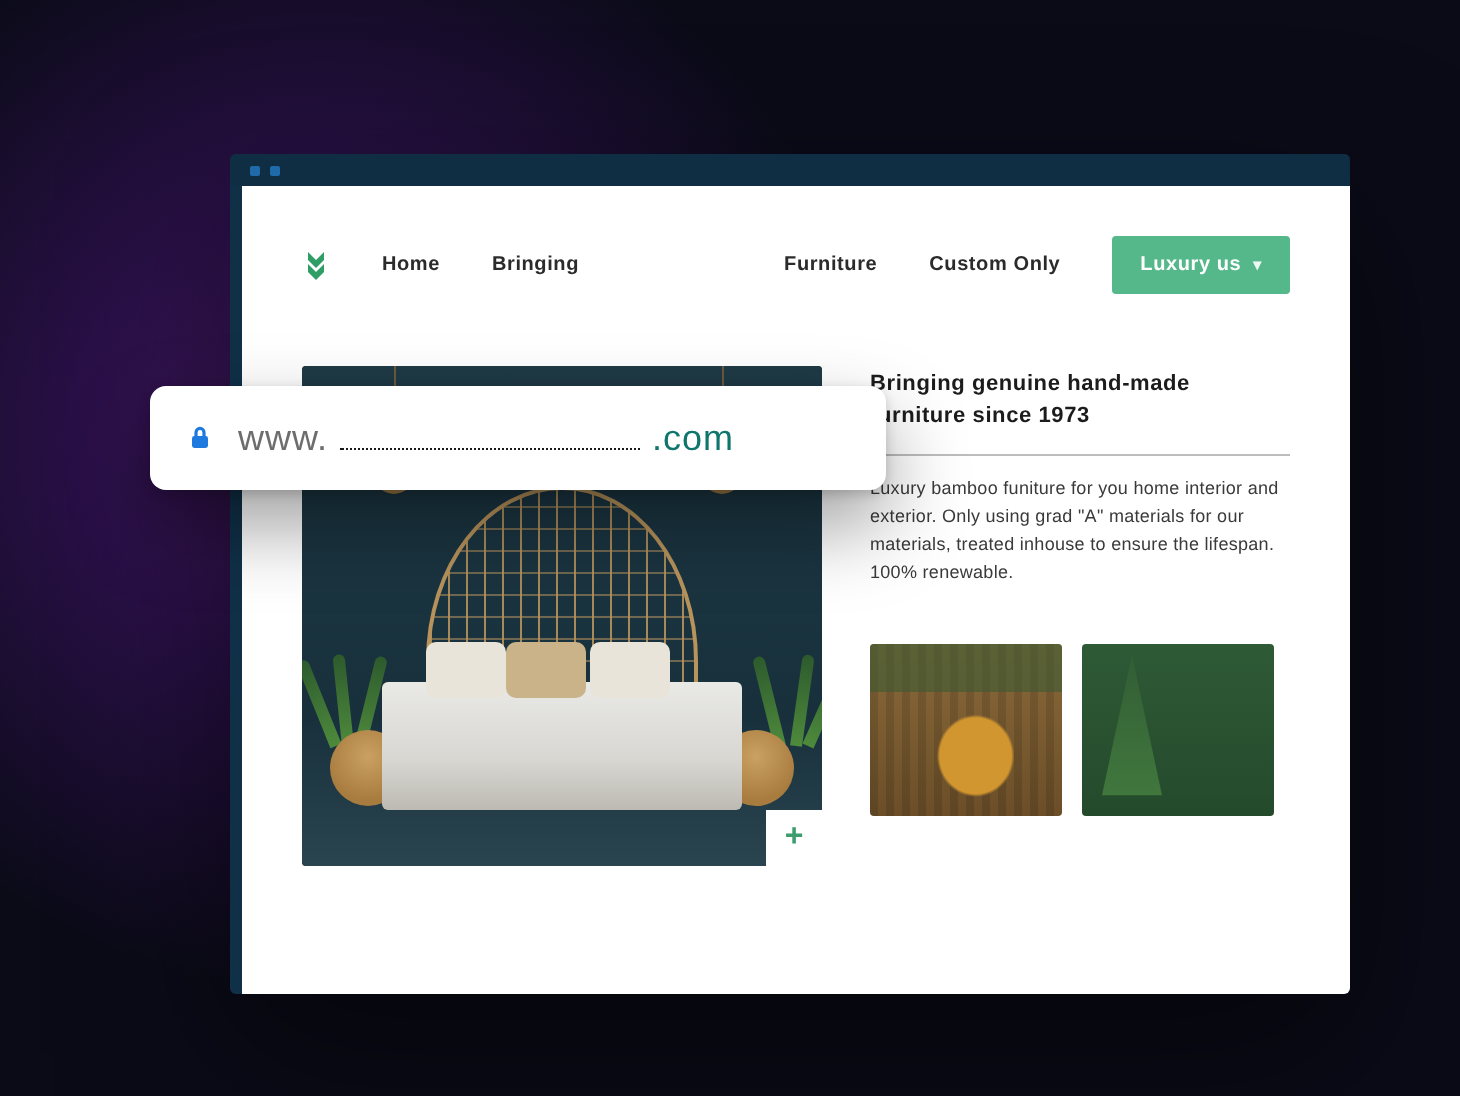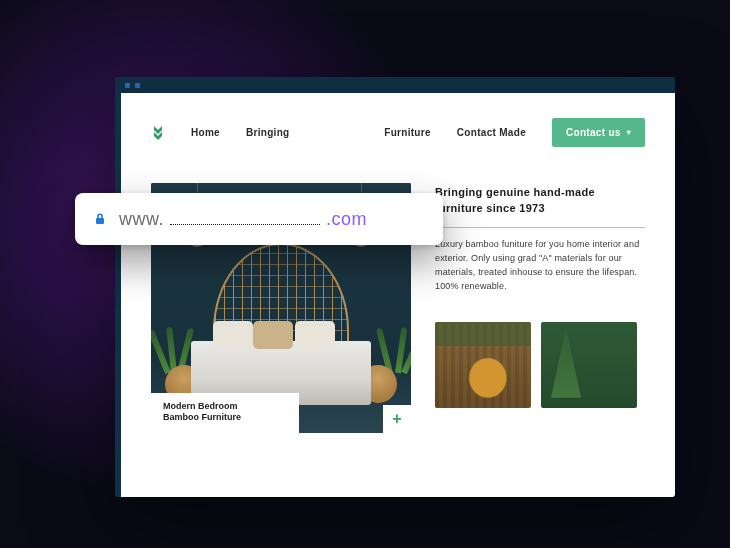--- a/index.html
+++ b/index.html
@@ -148,21 +148,21 @@
     width:368px; height:52px;
     background:#fff; border-radius:8px;
     box-shadow: 0 18px 40px rgba(0,0,0,.38), 0 2px 6px rgba(0,0,0,.18);
     display:flex; align-items:center;
     padding:0 18px; gap:12px;
   }
   .lock { width:14px; height:14px; display:flex; align-items:center; justify-content:center; }
   .addr-txt { display:flex; align-items:baseline; gap:6px; font-size:18px; color:#222; letter-spacing:.5px;}
   .addr-txt .www { color:#6d6d6d; }
   .addr-line { display:inline-block; width:150px; border-bottom:1.5px dotted #1a1a1a; height:14px; }
-  .addr-txt .tld { color:#8b5cf6; }
+  .addr-txt .tld { color:#0f766e; }
 </style>
 </head>
 <body>
 
 <div class="browser">
   <div class="titlebar">
     <span class="dot"></span>
     <span class="dot"></span>
   </div>
 
@@ -171,23 +171,23 @@
     <div class="nav">
       <span class="logo">
         <svg viewBox="0 0 14 16" width="14" height="16">
           <path d="M3 2 L7 6 L11 2 L11 6 L7 10 L3 6 Z M3 8 L7 12 L11 8 L11 12 L7 16 L3 12 Z" fill="#2f9d66"></path>
         </svg>
       </span>
       <a>Home</a>
       <a>Bringing</a>
       <span class="spacer"></span>
       <a>Furniture</a>
-      <a>Contact Made</a>
+      <a>Custom Only</a>
       <button class="contact-btn">
-        <span>Contact us</span>
+        <span>Luxury us</span>
         <span class="chev">▾</span>
       </button>
     </div>
 
     <div class="hero">
       <div class="hero-img-wrap">
         <div class="hero-img">
           <div class="wall"></div>
           <div class="lamp l">
               <span class="cord"></span>
@@ -209,24 +209,20 @@
           </div>
           <div class="headboard"></div>
           <div class="sidetable lt"></div>
           <div class="sidetable rt"></div>
           <div class="bed">
             <span class="pillow a"></span>
               <span class="pillow b"></span>
               <span class="pillow c"></span>
           </div>
         </div>
-        <div class="caption">
-          <div class="t1">Modern Bedroom</div>
-          <div class="t1">Bamboo Furniture</div>
-        </div>
         <button class="plus-btn">
           <span>+</span>
         </button>
       </div>
 
       <div class="hero-right">
         <div class="headline">Bringing genuine hand-made furniture since 1973</div>
         <hr class="rule">
         <div class="body">Luxury bamboo funiture for you home interior and exterior. Only using grad "A" materials for our materials, treated inhouse to ensure the lifespan. 100% renewable.</div>
 

